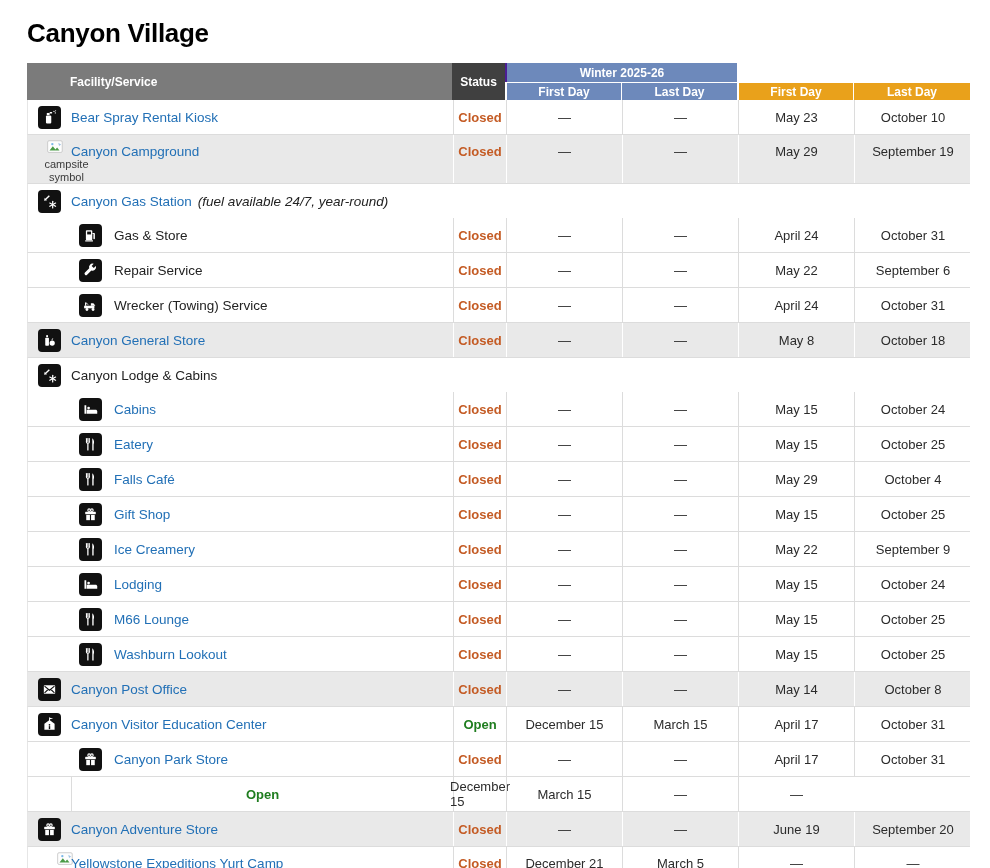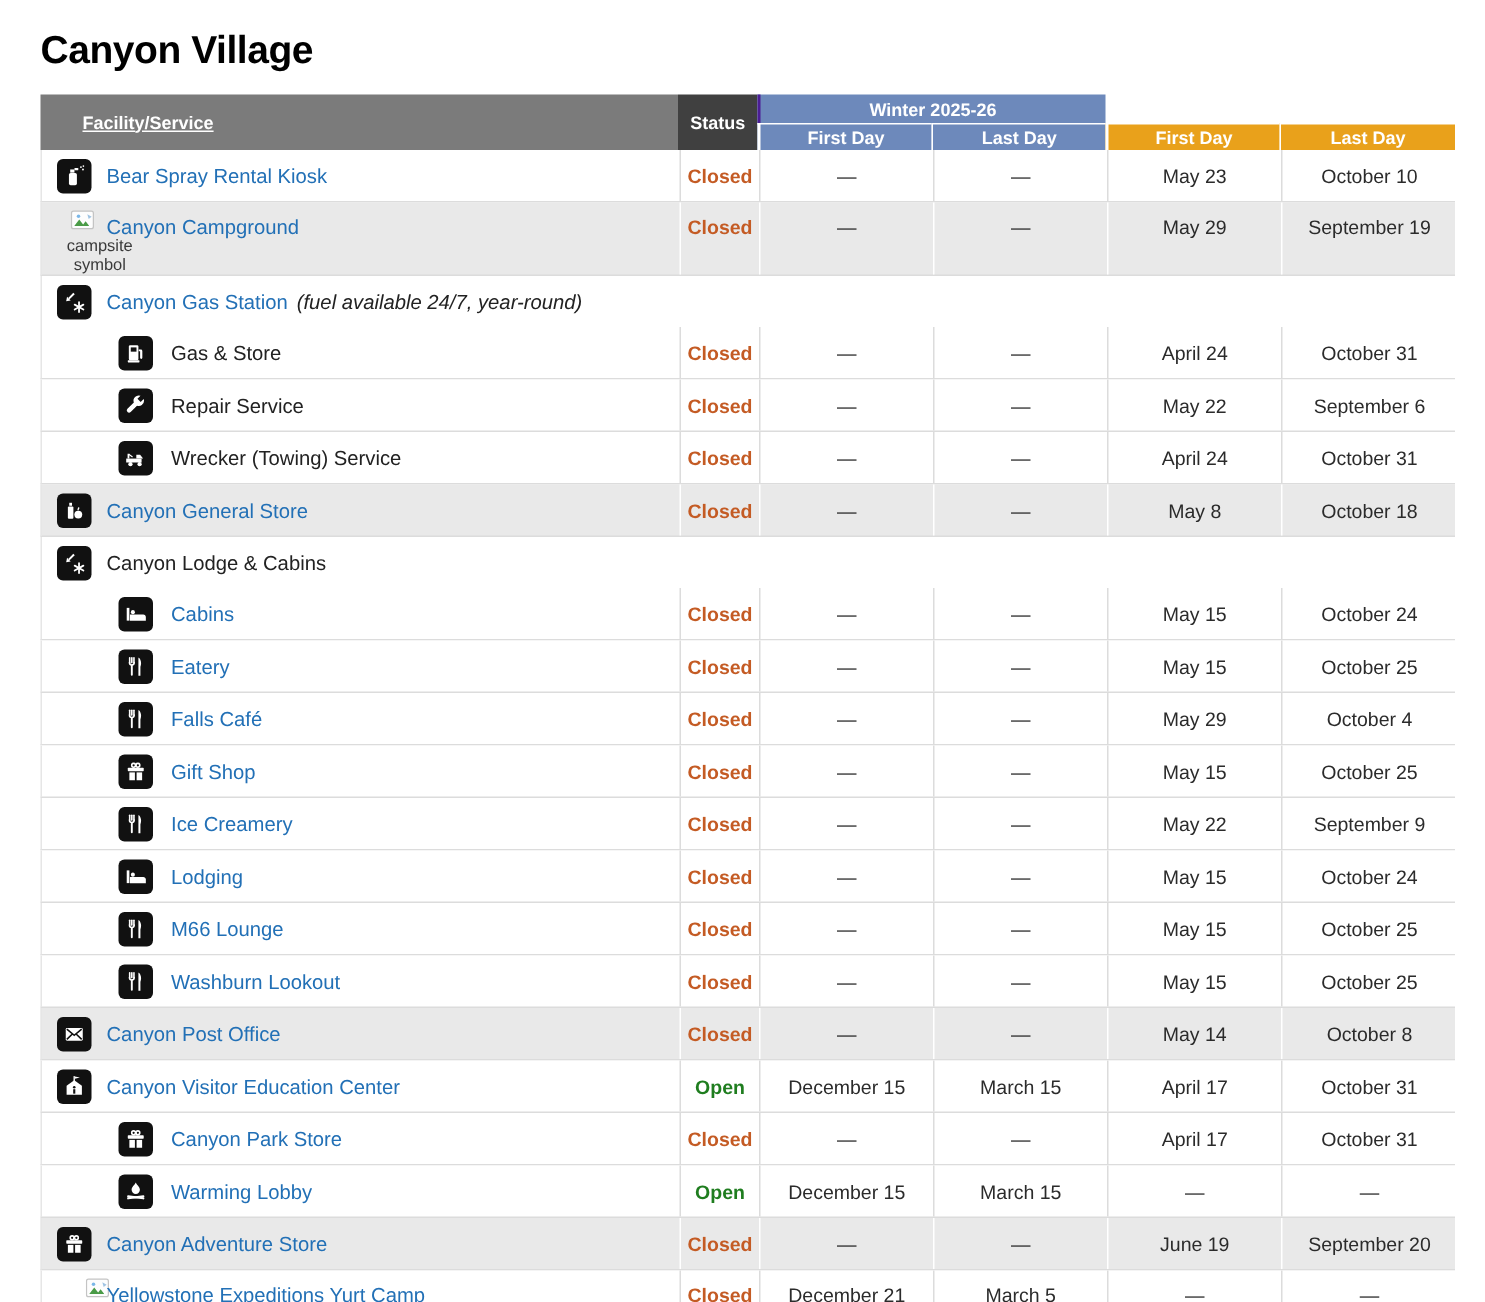--- a/index.html
+++ b/index.html
@@ -2,21 +2,21 @@
 <html><head>
 <meta charset="utf-8">
 <style>
   html,body{margin:0;padding:0;background:#fff;font-family:"Liberation Sans",sans-serif;color:#222;}
   .page{width:943px;margin:0 0 0 27px;padding-top:14px;}
   h1.title{font-size:26px;font-weight:bold;color:#000;margin:4px 0 14px 0;letter-spacing:-0.3px;}
 
   
   .thead{display:grid;grid-template-columns:425px 53px 116px 116px 116px 117px;grid-template-rows:19px 18px;}
   .hcell{color:#fff;font-weight:bold;font-size:12px;display:flex;align-items:center;justify-content:center;}
-  .hfac{grid-column:1;grid-row:1/3;background:#7b7b7b;justify-content:flex-start;padding-left:28px;text-decoration:underline;}
+  .hfac{grid-column:1;grid-row:1/3;background:#7b7b7b;justify-content:flex-start;padding-left:43px;}
   .hstat{grid-column:2;grid-row:1/3;background:#404040;}
   .hwin{grid-column:3/5;grid-row:1;background:#6d89bb;border-left:2px solid #4c1d95;}
   .hsum{grid-column:5/7;grid-row:1;background:#e9a11b;border-left:2px solid #fff;}
   .hsub{grid-row:2;border-top:1px solid #fff;}
   .hw1{grid-column:3;background:#6d89bb;border-left:2px solid #fff;}
   .hw2{grid-column:4;background:#6d89bb;border-left:1px solid #fff;}
   .hs1{grid-column:5;background:#e9a11b;border-left:2px solid #fff;}
   .hs2{grid-column:6;background:#e9a11b;border-left:1px solid #fff;}
 
   
@@ -474,28 +474,20 @@
       </div>
     <div class="td cs st-closed">Closed</div>
     <div class="td cd">—</div>
     <div class="td cd">—</div>
     <div class="td cd">April 17</div>
     <div class="td cd">October 31</div>
   </div>
 
   <div class="tr">
     <div class="td ci"></div>
-    <div class="td cn sub">
-        <span class="badge">
-          <svg>
-            <use href="#i-fire"></use>
-          </svg>
-        </span>
-        <a class="lnk">Warming Lobby</a>
-      </div>
     <div class="td cs st-open">Open</div>
     <div class="td cd">December 15</div>
     <div class="td cd">March 15</div>
     <div class="td cd">—</div>
     <div class="td cd">—</div>
   </div>
 
   <div class="tr shade">
     <div class="td ci">
         <span class="badge">

